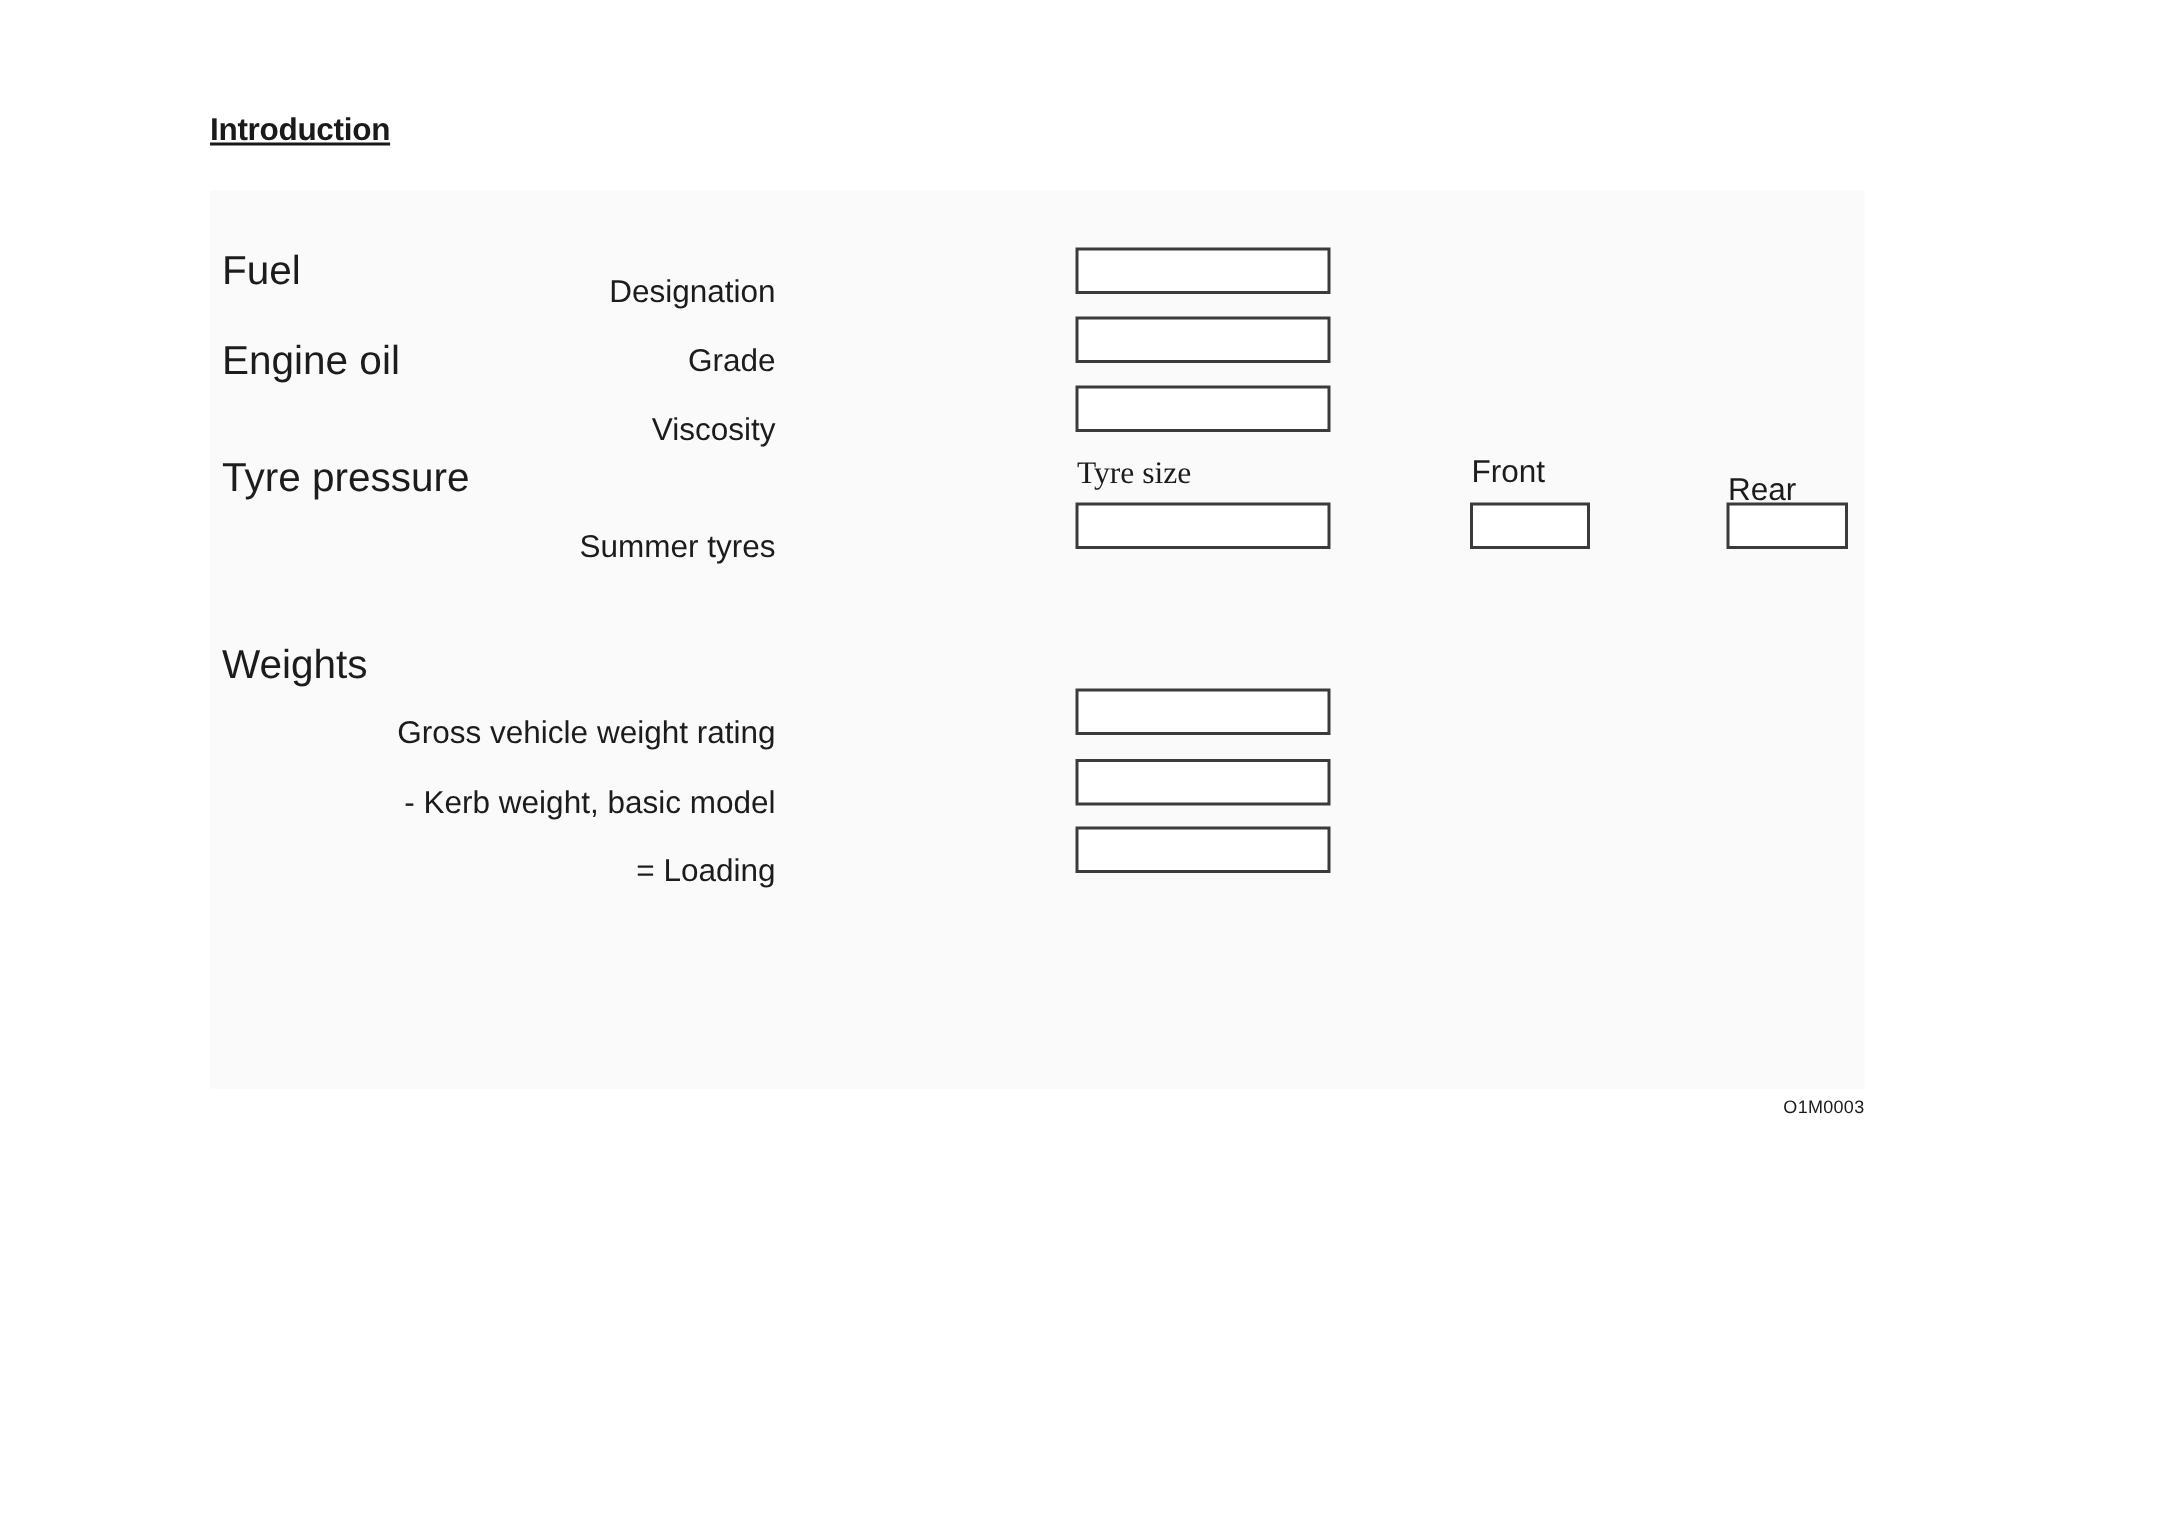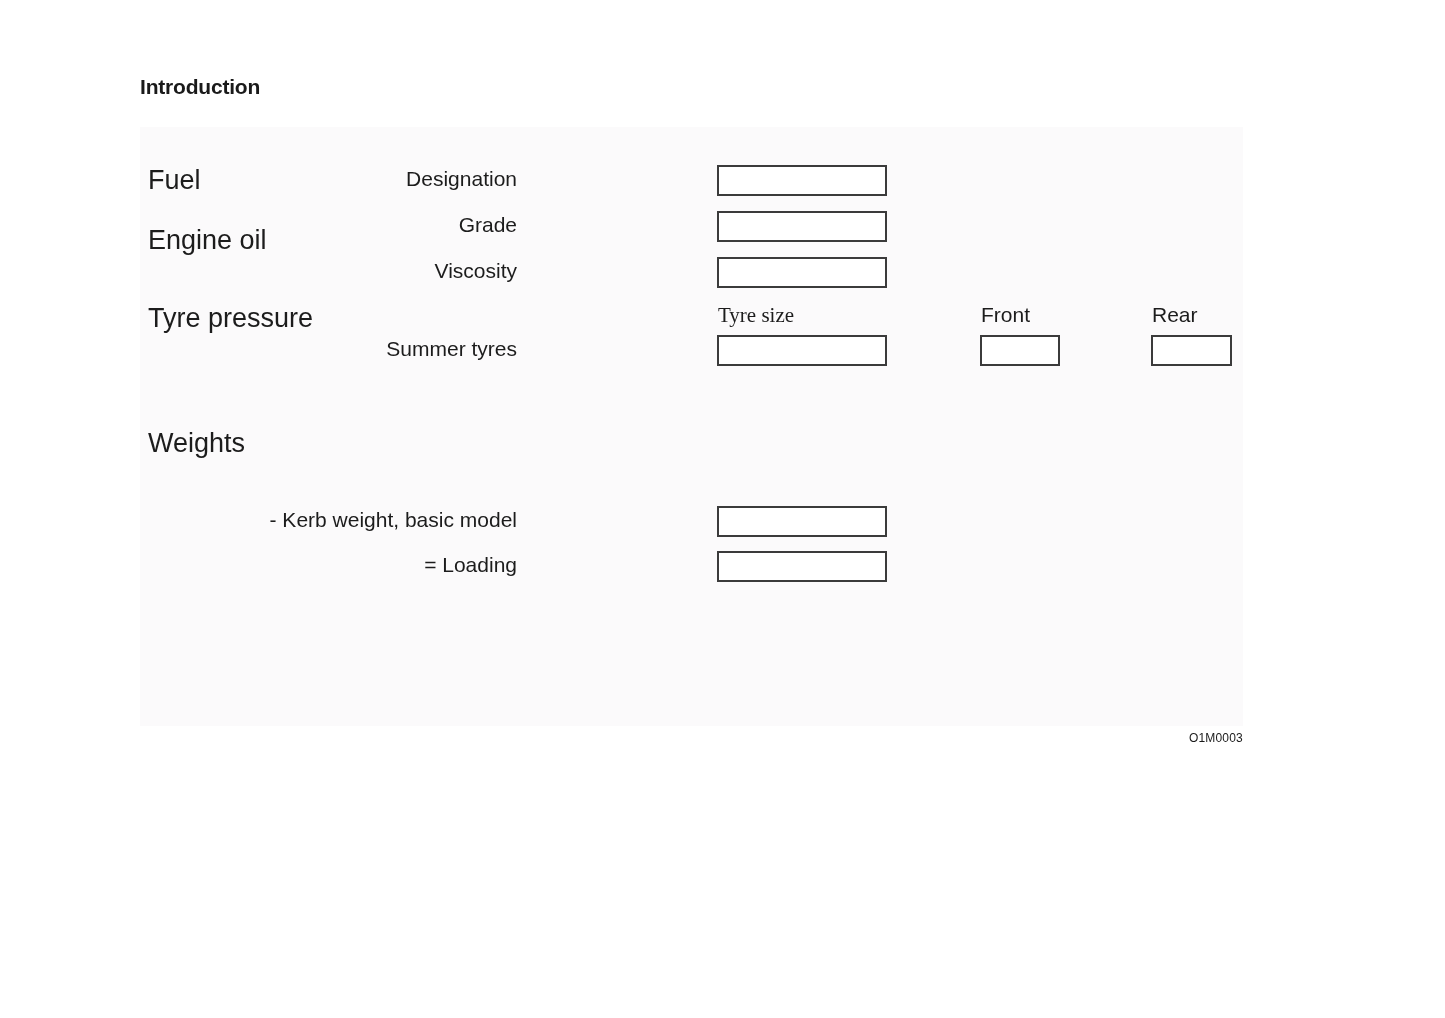--- a/index.html
+++ b/index.html
@@ -18,20 +18,21 @@
 
   
   .page-title {
     position: absolute;
     left: 140px;
     top: 75px;
     font-size: 21px;
     font-weight: bold;
     letter-spacing: -0.2px;
     color: #1a1a1a;
+    text-decoration: underline;
   }
 
   
   .form-panel {
     position: absolute;
     left: 140px;
     top: 127px;
     width: 1103px;
     height: 599px;
     background: #fbfafb;
@@ -63,21 +64,21 @@
   .row-summer      { top: 208px; }
   .row-winter      { top: 254px; }
   .row-gvwr        { top: 332px; }
   .row-kerb        { top: 379px; }
   .row-loading     { top: 424px; }
 
   
   .field-label {
     position: absolute;
     right: 726px;           
-    top: 2px;
+    top: 18px;
     font-size: 21px;
     color: #1c1c1c;
     white-space: nowrap;
     text-align: right;
   }
 
   
   .box {
     position: absolute;
     background: #ffffff;
@@ -106,21 +107,21 @@
   
   .col-header {
     position: absolute;
     top: 176px;
     font-size: 21px;
     color: #1c1c1c;
     white-space: nowrap;
   }
   .col-header.ch-size  { left: 578px; font-family: Liberation Serif, serif; }
   .col-header.ch-front { left: 841px; }
-  .col-header.ch-rear  { left: 1012px; }
+  .col-header.ch-rear  { left: 1012px; margin-top: 12px; }
 
   
   .footer-code {
     position: absolute;
     right: 0;
     top: 604px;
     font-size: 12px;
     font-weight: normal;
     color: #1a1a1a;
     letter-spacing: 0.2px;
@@ -164,20 +165,24 @@
   <div class="col-header ch-rear">Rear</div>
 
   <div class="field-row row-summer">
     <span class="field-label">Summer tyres</span>
     <div class="box box-main"></div>
     <div class="box box-front"></div>
     <div class="box box-rear"></div>
   </div>
 
 
+  <div class="field-row row-gvwr">
+    <span class="field-label">Gross vehicle weight rating</span>
+    <div class="box box-main"></div>
+  </div>
 
   <div class="field-row row-kerb">
     <span class="field-label">- Kerb weight, basic model</span>
     <div class="box box-main"></div>
   </div>
 
   <div class="field-row row-loading">
     <span class="field-label">= Loading</span>
     <div class="box box-main"></div>
   </div>

